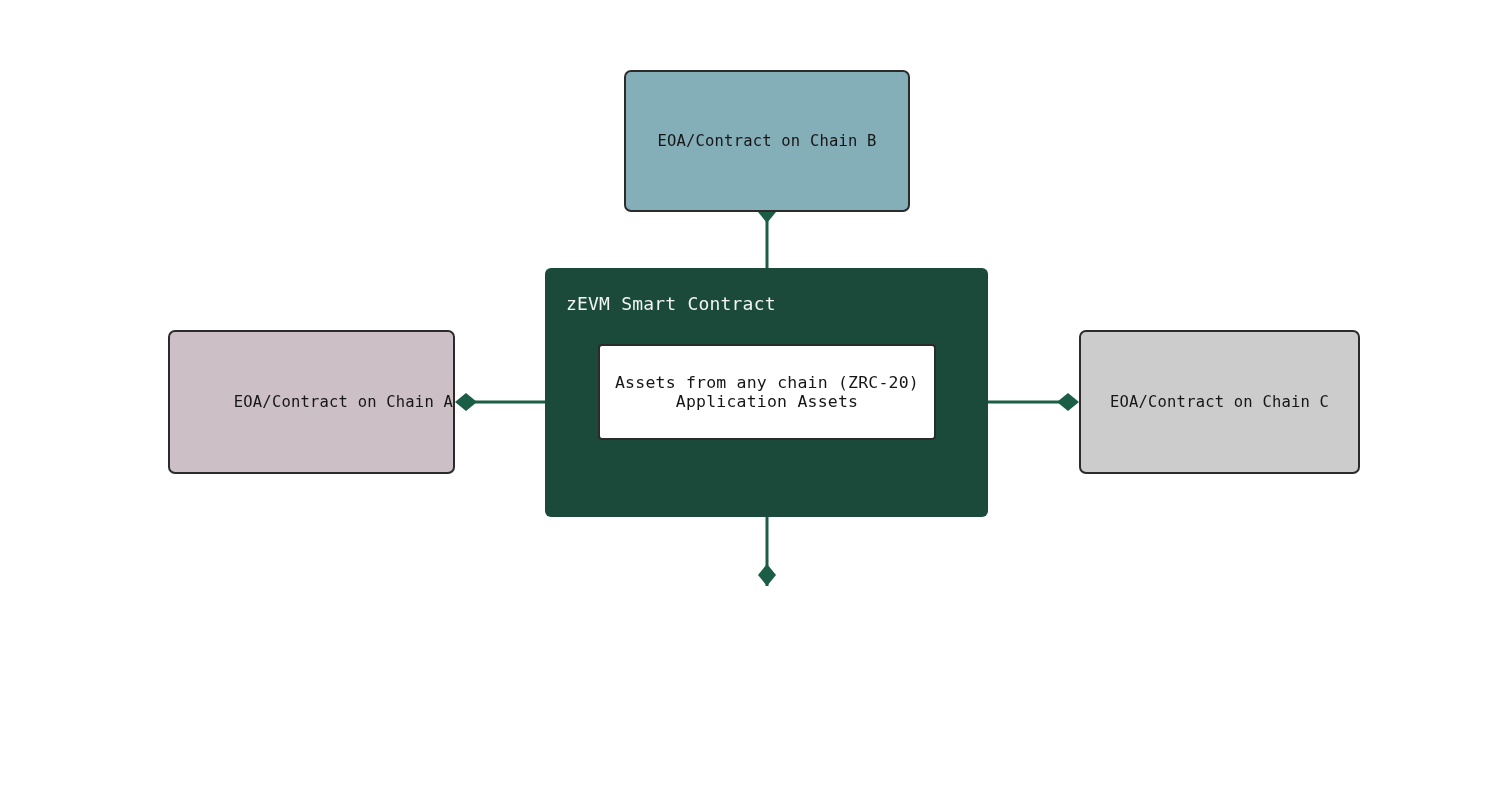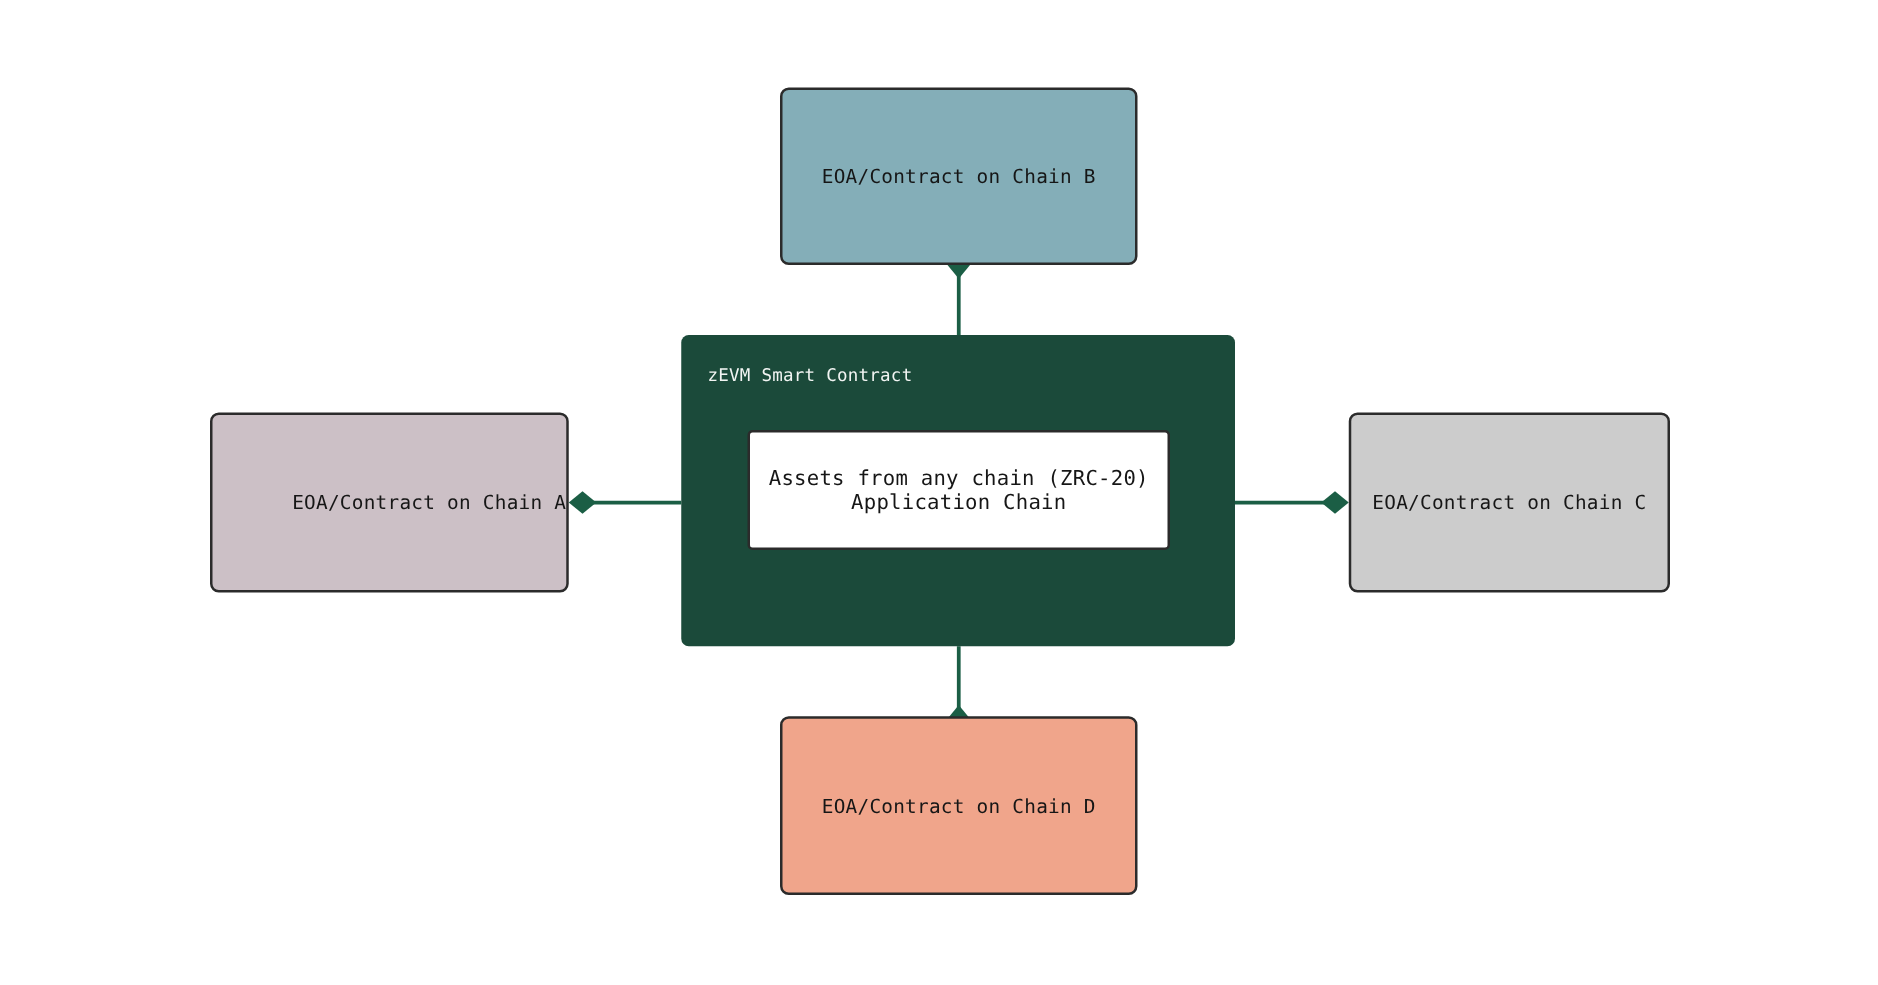--- a/index.html
+++ b/index.html
@@ -38,39 +38,39 @@
   .node-label {
     font-size: 15.5px;
     letter-spacing: 0.2px;
     color: #161616;
     white-space: nowrap;
     text-align: center;
   }
 
   #node-chain-a { left: 168px; top: 330px; width: 287px; height: 144px; justify-content: flex-end; }
   #node-chain-b { left: 624px; top: 70px;  width: 286px; height: 142px; }
-  #node-chain-c { left: 1079px; top: 330px; width: 257px; height: 144px; }
+  #node-chain-c { left: 1079px; top: 330px; width: 281px; height: 144px; }
   #node-chain-d { left: 624px; top: 573px; width: 286px; height: 143px; }
 
   
   #node-zevm {
     position: absolute;
     left: 545px;
     top: 268px;
     width: 443px;
     height: 249px;
     box-sizing: border-box;
     border-radius: 6px;
     z-index: 2;
   }
   #zevm-title {
     position: absolute;
     left: 21px;
     top: 25px;
-    font-size: 14px;
+    font-size: 18px;
     letter-spacing: 0.2px;
     color: #f2f5f3;
     white-space: nowrap;
   }
   #zevm-inner-box {
     position: absolute;
     left: 53px;
     top: 76px;
     width: 338px;
     height: 96px;
@@ -124,26 +124,23 @@
   </div>
 
   <div class="node" id="node-chain-b" style="background: rgb(132, 174, 184); border-color: rgb(43, 43, 43);">
     <span class="node-label">EOA/Contract on Chain B</span>
   </div>
 
   <div class="node" id="node-chain-c" style="background: rgb(204, 204, 204); border-color: rgb(43, 43, 43);">
     <span class="node-label">EOA/Contract on Chain C</span>
   </div>
 
-  <div class="node" id="node-chain-d" style="background: rgb(240, 165, 139); border-color: rgb(43, 43, 43);">
-    <span class="node-label">EOA/Contract on Chain D</span>
-  </div>
 
   <div id="node-zevm" style="background: rgb(27, 74, 58);">
     <div id="zevm-title" style="color: rgb(242, 245, 243);">zEVM Smart Contract</div>
 
     <div id="zevm-inner-box" style="background: rgb(255, 255, 255);">
       <div class="inner-line">Assets from any chain (ZRC-20)</div>
-      <div class="inner-line">Application Chain</div>
+      <div class="inner-line">Application Assets</div>
     </div>
   </div>
 
 </div>
 
 </body></html>

